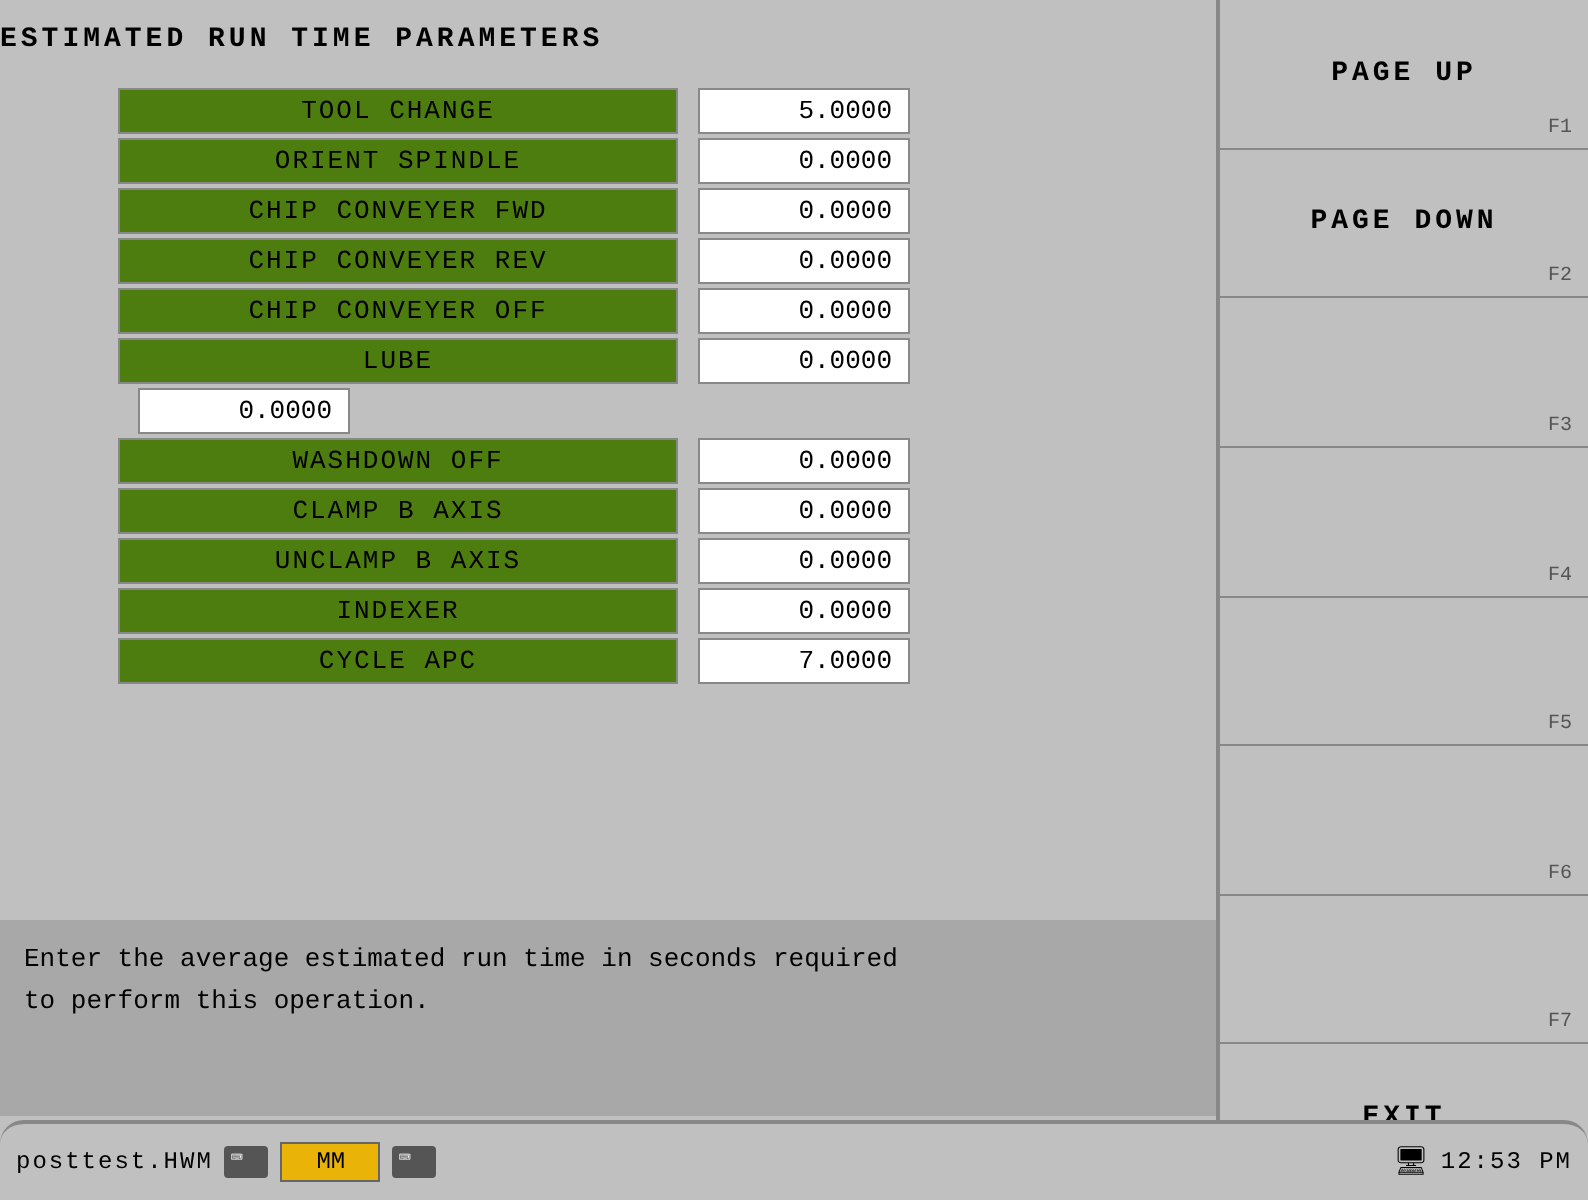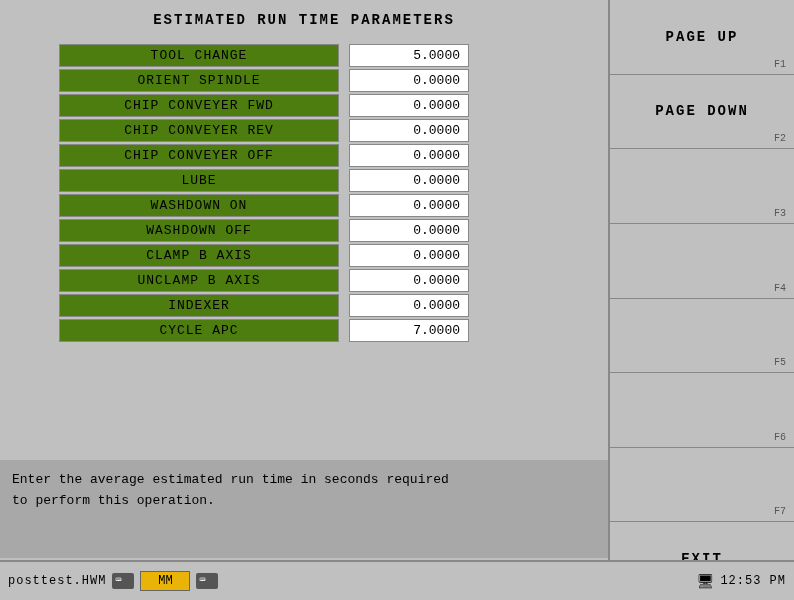--- a/index.html
+++ b/index.html
@@ -17,21 +17,20 @@
     #main-content {
       position: absolute;
       left: 0;
       top: 0;
       width: 608px;
       height: 560px;
       background: #c0c0c0;
     }
 
     #page-title {
-      text-align: center;
       padding: 12px 0 16px 0;
       font-size: 14px;
       letter-spacing: 2px;
       font-weight: bold;
     }
 
     #params-table {
       margin: 0 auto;
       width: 490px;
     }
@@ -46,21 +45,21 @@
       width: 280px;
       border: 1px solid #888;
       background: #4d7c0f;
       text-align: center;
       padding: 3px 8px;
       font-size: 13px;
       letter-spacing: 1px;
     }
 
     .param-value {
-      width: 120px;
+      width: 106px;
       border: 1px solid #888;
       background: white;
       text-align: right;
       padding: 3px 8px;
       font-size: 13px;
       margin-left: 10px;
     }
 
     
     #help-area {
@@ -81,20 +80,21 @@
       left: 0;
       top: 560px;
       width: 794px;
       height: 40px;
       background: #c0c0c0;
       border-top: 2px solid #888;
       display: flex;
       align-items: center;
       padding: 0 8px;
       gap: 6px;
+      border-radius: 12px;
     }
 
     .status-text {
       font-size: 12px;
       letter-spacing: 1px;
     }
 
     .status-box {
       border: 1px solid #666;
       background: #eab308;
@@ -210,21 +210,20 @@
       </div>
       <div class="param-row">
         <div class="param-label">CHIP  CONVEYER  OFF</div>
         <div class="param-value">0.0000</div>
       </div>
       <div class="param-row">
         <div class="param-label">LUBE</div>
         <div class="param-value">0.0000</div>
       </div>
       <div class="param-row">
-        <div class="param-label">WASHDOWN  ON</div>
         <div class="param-value">0.0000</div>
       </div>
       <div class="param-row">
         <div class="param-label">WASHDOWN  OFF</div>
         <div class="param-value">0.0000</div>
       </div>
       <div class="param-row">
         <div class="param-label">CLAMP  B  AXIS</div>
         <div class="param-value">0.0000</div>
       </div>

